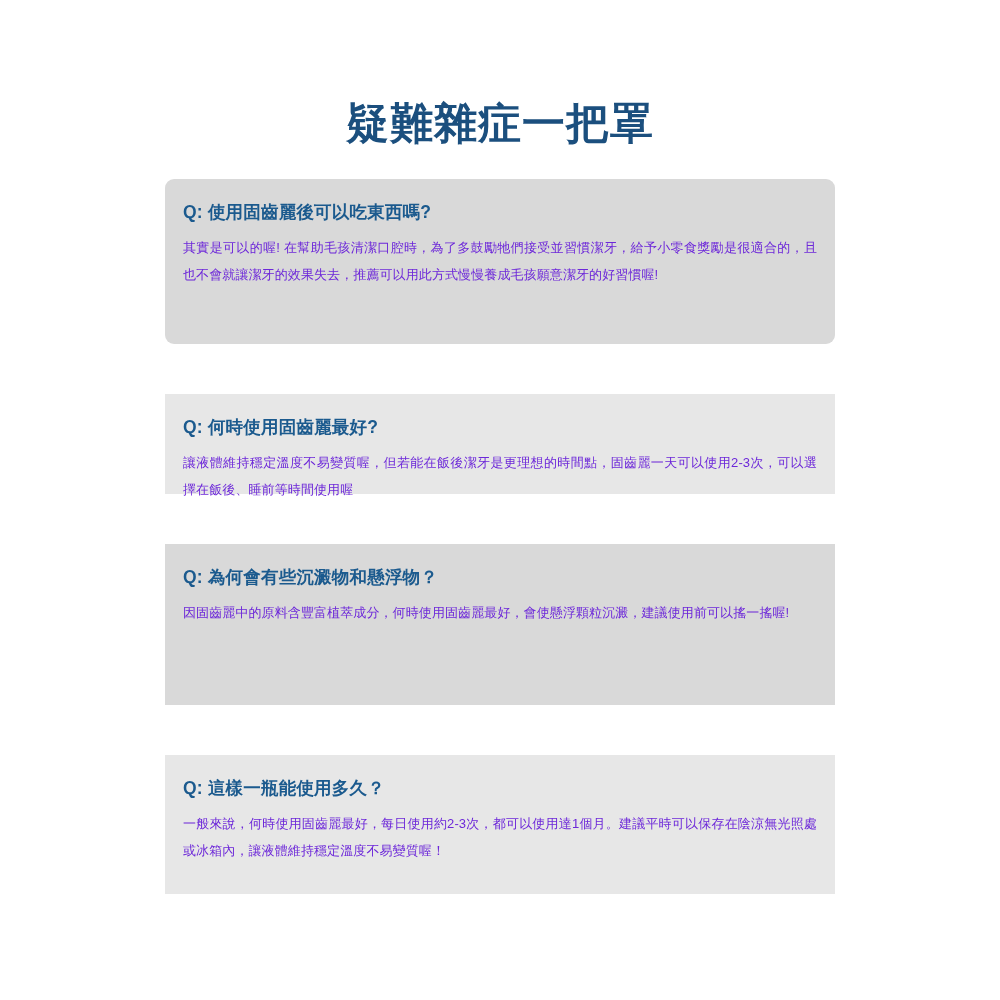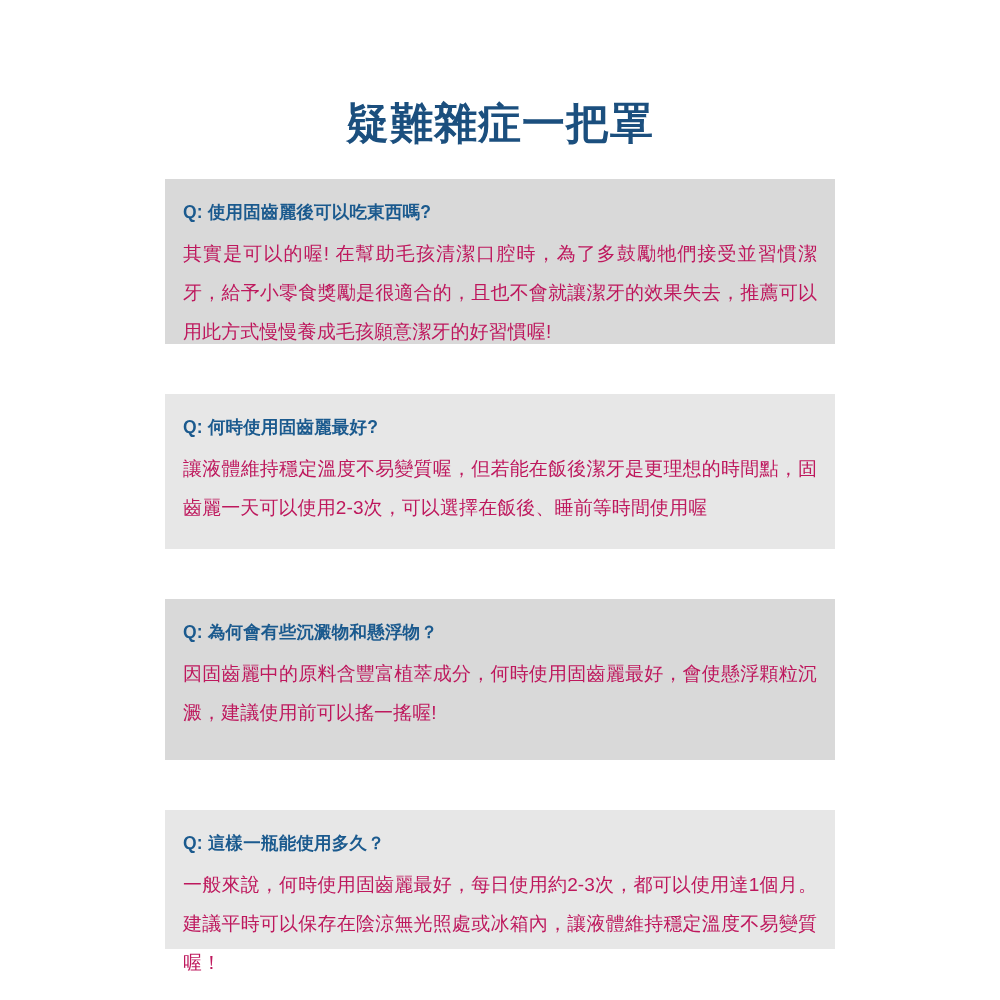--- a/index.html
+++ b/index.html
@@ -44,43 +44,43 @@
   }
   .faq-q {
     color: #1b5a8e;
     font-size: 17.5px;
     font-weight: bold;
     line-height: 1.3;
     margin-bottom: 11px;
     letter-spacing: 0.2px;
   }
   .faq-a {
-    color: #be185d;
-    font-size: 19px;
+    color: #6d28d9;
+    font-size: 13px;
     line-height: 2.05;
     letter-spacing: 0.1px;
     text-align: justify;
     text-justify: inter-character;
   }
 </style>
 </head>
 <body>
 
 <div class="page">
 
   <div class="title">疑難雜症一把罩</div>
 
   <div class="faq-list">
 
-    <div class="faq-card" style="height:165px;">
+    <div class="faq-card" style="height:165px;border-radius:9px;">
       <div class="faq-q">Q: 使用固齒麗後可以吃東西嗎?</div>
       <div class="faq-a">其實是可以的喔! 在幫助毛孩清潔口腔時，為了多鼓勵牠們接受並習慣潔牙，給予小零食獎勵是很適合的，且也不會就讓潔牙的效果失去，推薦可以用此方式慢慢養成毛孩願意潔牙的好習慣喔!</div>
     </div>
 
-    <div class="faq-card light" style="height:155px;">
+    <div class="faq-card light" style="height:100px;">
       <div class="faq-q">Q: 何時使用固齒麗最好?</div>
       <div class="faq-a">讓液體維持穩定溫度不易變質喔，但若能在飯後潔牙是更理想的時間點，固齒麗一天可以使用2-3次，可以選擇在飯後、睡前等時間使用喔</div>
     </div>
 
     <div class="faq-card" style="height:161px;">
       <div class="faq-q">Q: 為何會有些沉澱物和懸浮物？</div>
       <div class="faq-a">因固齒麗中的原料含豐富植萃成分，何時使用固齒麗最好，會使懸浮顆粒沉澱，建議使用前可以搖一搖喔!</div>
     </div>
 
     <div class="faq-card light" style="height:139px;">

